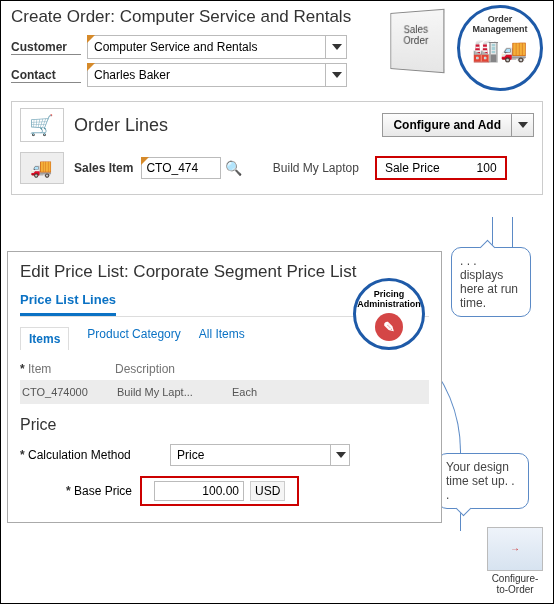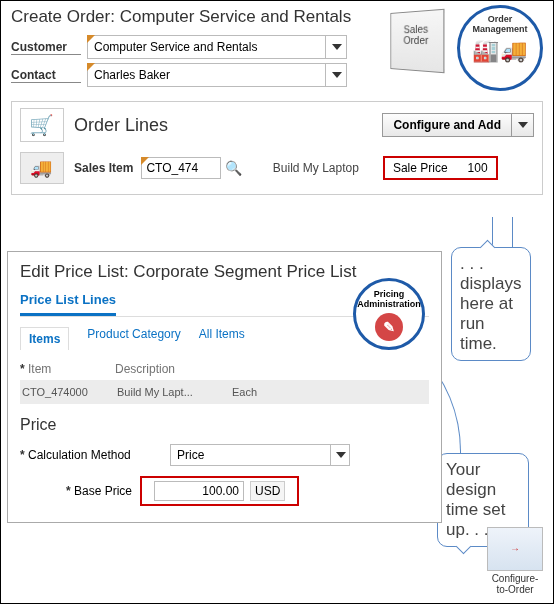--- a/index.html
+++ b/index.html
@@ -42,21 +42,21 @@
   .cfg-add-drop { border:1px solid #999; border-left:none; background:linear-gradient(#fdfdfd,#e8e8e8); width:22px; display:flex; align-items:center; justify-content:center; cursor:pointer;}
 
   .select-item-row { display:flex; align-items:center; margin-top:10px; }
   .truck-ico { width:44px; height:32px; border:1px solid #ccc; background:#eee; display:flex; align-items:center; justify-content:center; font-size:18px; color:#666; margin-right:10px;}
   .sel-lbl { font-size:12px; font-weight:bold; color:#333; margin-right:8px;}
   .item-input-wrap { position:relative; }
   .item-input { width:80px; height:22px; border:1px solid #bbb; padding:2px 4px; font-size:12px;}
   .item-input-wrap .dirty { position:absolute; left:0; top:0; width:0; height:0; border-top:8px solid #d68a2a; border-right:8px solid transparent;}
   .mag { margin-left:4px; color:#777; font-size:14px; cursor:pointer;}
   .bml { font-size:12px; color:#444; margin-left:30px;}
-  .sale-box { border:2px solid #c00; padding:3px 8px; margin-left:24px; display:flex; gap:20px; font-size:12px;}
+  .sale-box { border:2px solid #c00; padding:3px 8px; margin-left:16px; display:flex; gap:37px; font-size:12px;}
   .sale-box .num { font-weight:normal; }
 
   
   .panel-bottom { position:absolute; top:250px; left:6px; width:435px; border:1px solid #aaa; background:#fff; padding:10px 12px 16px 12px;}
   .pl-title { font-size:17px; color:#333; margin-bottom:10px;}
   .tabbar { display:flex; gap:20px; border-bottom:1px solid #ddd; margin-bottom:10px;}
   .tab { font-size:13px; color:#0b72c4; padding-bottom:6px; cursor:pointer;}
   .tab.active { font-weight:bold; border-bottom:3px solid #0b72c4;}
   .pricing-badge { position:absolute; right:16px; top:26px; width:72px; height:72px; border:3px solid #1e5aa8; border-radius:50%; background:#fff; text-align:center; font-size:9px; font-weight:bold; padding-top:8px;}
   .pricing-badge .pic { width:28px; height:28px; background:#d44646; border-radius:50%; margin:4px auto 0 auto; display:flex; align-items:center; justify-content:center; color:#fff; font-size:14px;}
@@ -82,21 +82,21 @@
   .combo2 input { width:100%; height:22px; border:1px solid #bbb; padding:2px 22px 2px 6px; font-size:12px;}
   .combo2 .tri { position:absolute; right:0; top:0; width:20px; height:22px; border-left:1px solid #bbb; display:flex; align-items:center; justify-content:center; cursor:pointer;}
 
   .bp-row { display:flex; align-items:center; font-size:12px;}
   .bp-row .flbl { width:120px; text-align:right; padding-right:8px;}
   .bp-box { border:2px solid #c00; padding:3px 12px; display:flex; align-items:center; gap:6px;}
   .bp-input { width:90px; height:20px; border:1px solid #bbb; text-align:right; padding:2px 4px; font-size:12px;}
   .usd { border:1px solid #ccc; padding:2px 4px; background:#f5f5f5;}
 
   
-  .callout { position:absolute; border:1px solid #5b8ac6; border-radius:10px; background:#fff; font-size:17px; color:#444; padding:6px 8px; width:80px;}
+  .callout { position:absolute; border:1px solid #5b8ac6; border-radius:10px; background:#fff; font-size:12px; color:#444; padding:6px 8px; width:80px;}
   .callout.c1 { top:246px; right:22px;}
   .callout.c2 { top:452px; right:24px; width:92px;}
   .callout::before { content:""; position:absolute; width:10px; height:10px; background:#fff; border-left:1px solid #5b8ac6; border-top:1px solid #5b8ac6; }
   .callout.c1::before { top:-6px; left:30px; transform:rotate(45deg);}
   .callout.c2::before { bottom:-6px; left:20px; transform:rotate(225deg);}
 
   .arrow-line { position:absolute; border-left:1px solid #5b8ac6; }
   .al1 { top:216px; right:60px; height:30px;}
   .al2 { top:216px; right:40px; height:30px;}
   .curve { position:absolute; top:310px; left:310px; width:150px; height:220px; border:1px solid #5b8ac6; border-left:none; border-bottom:none; border-radius: 0 140px 0 0;}

